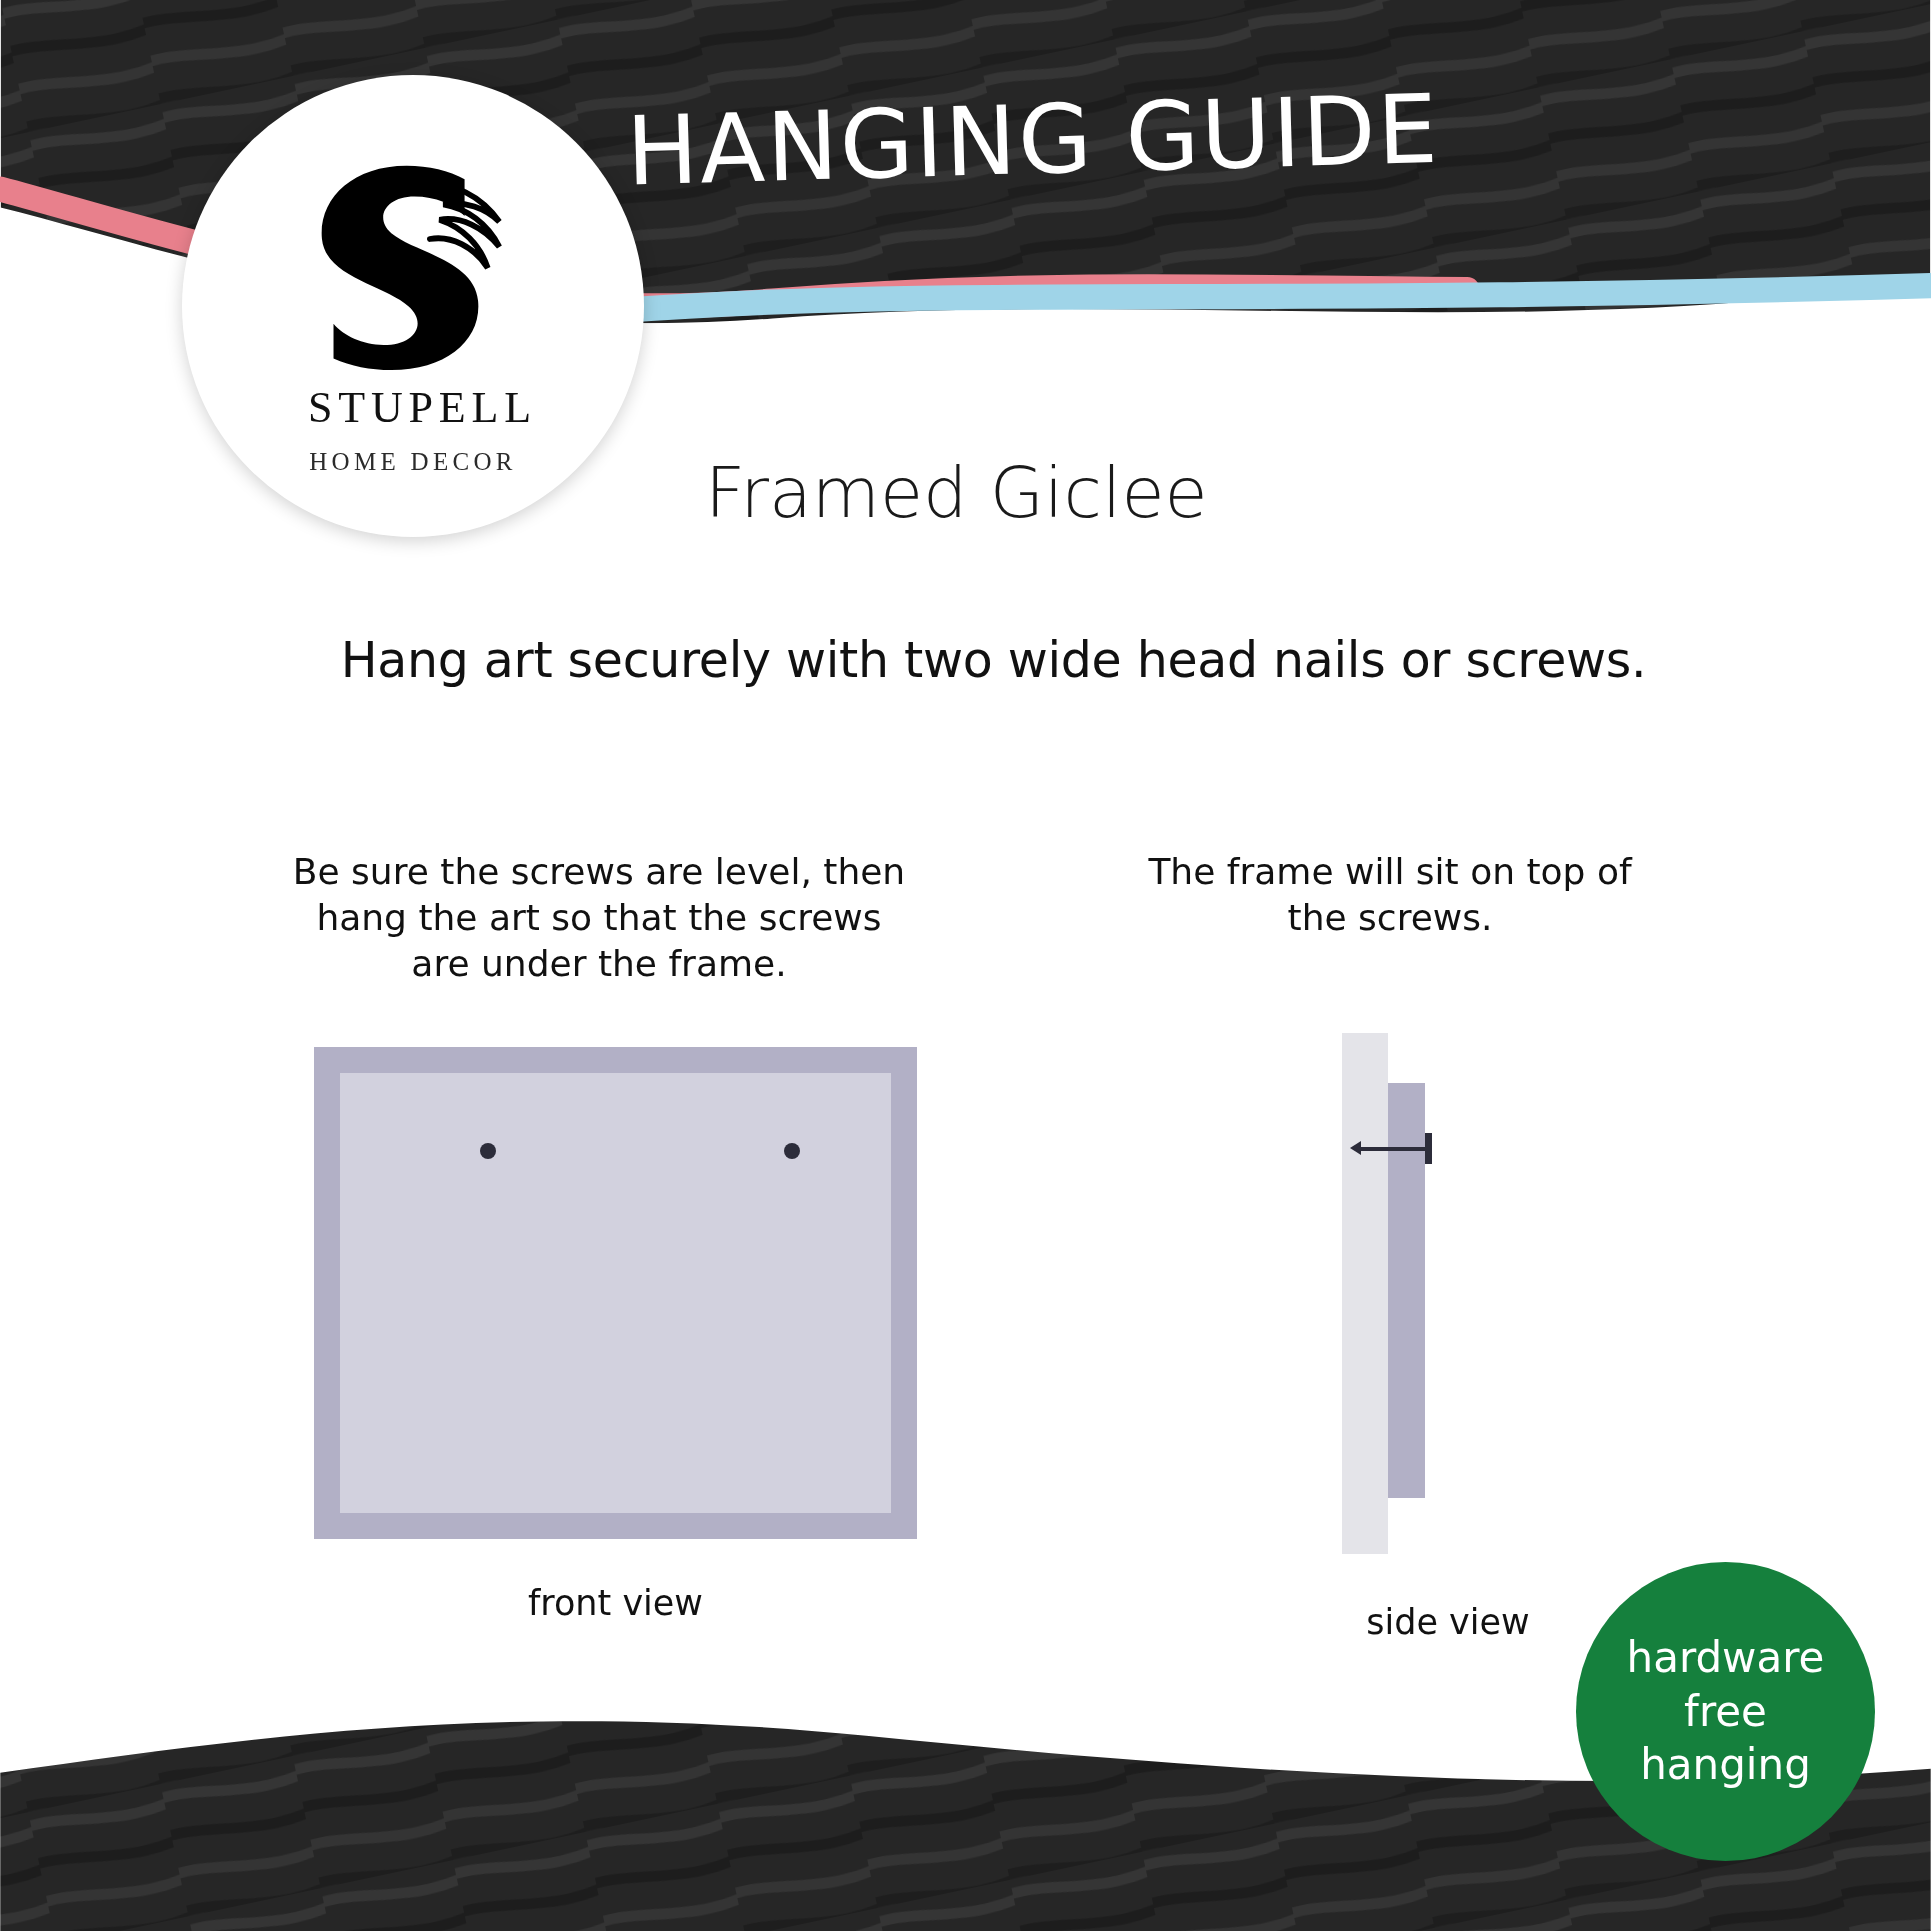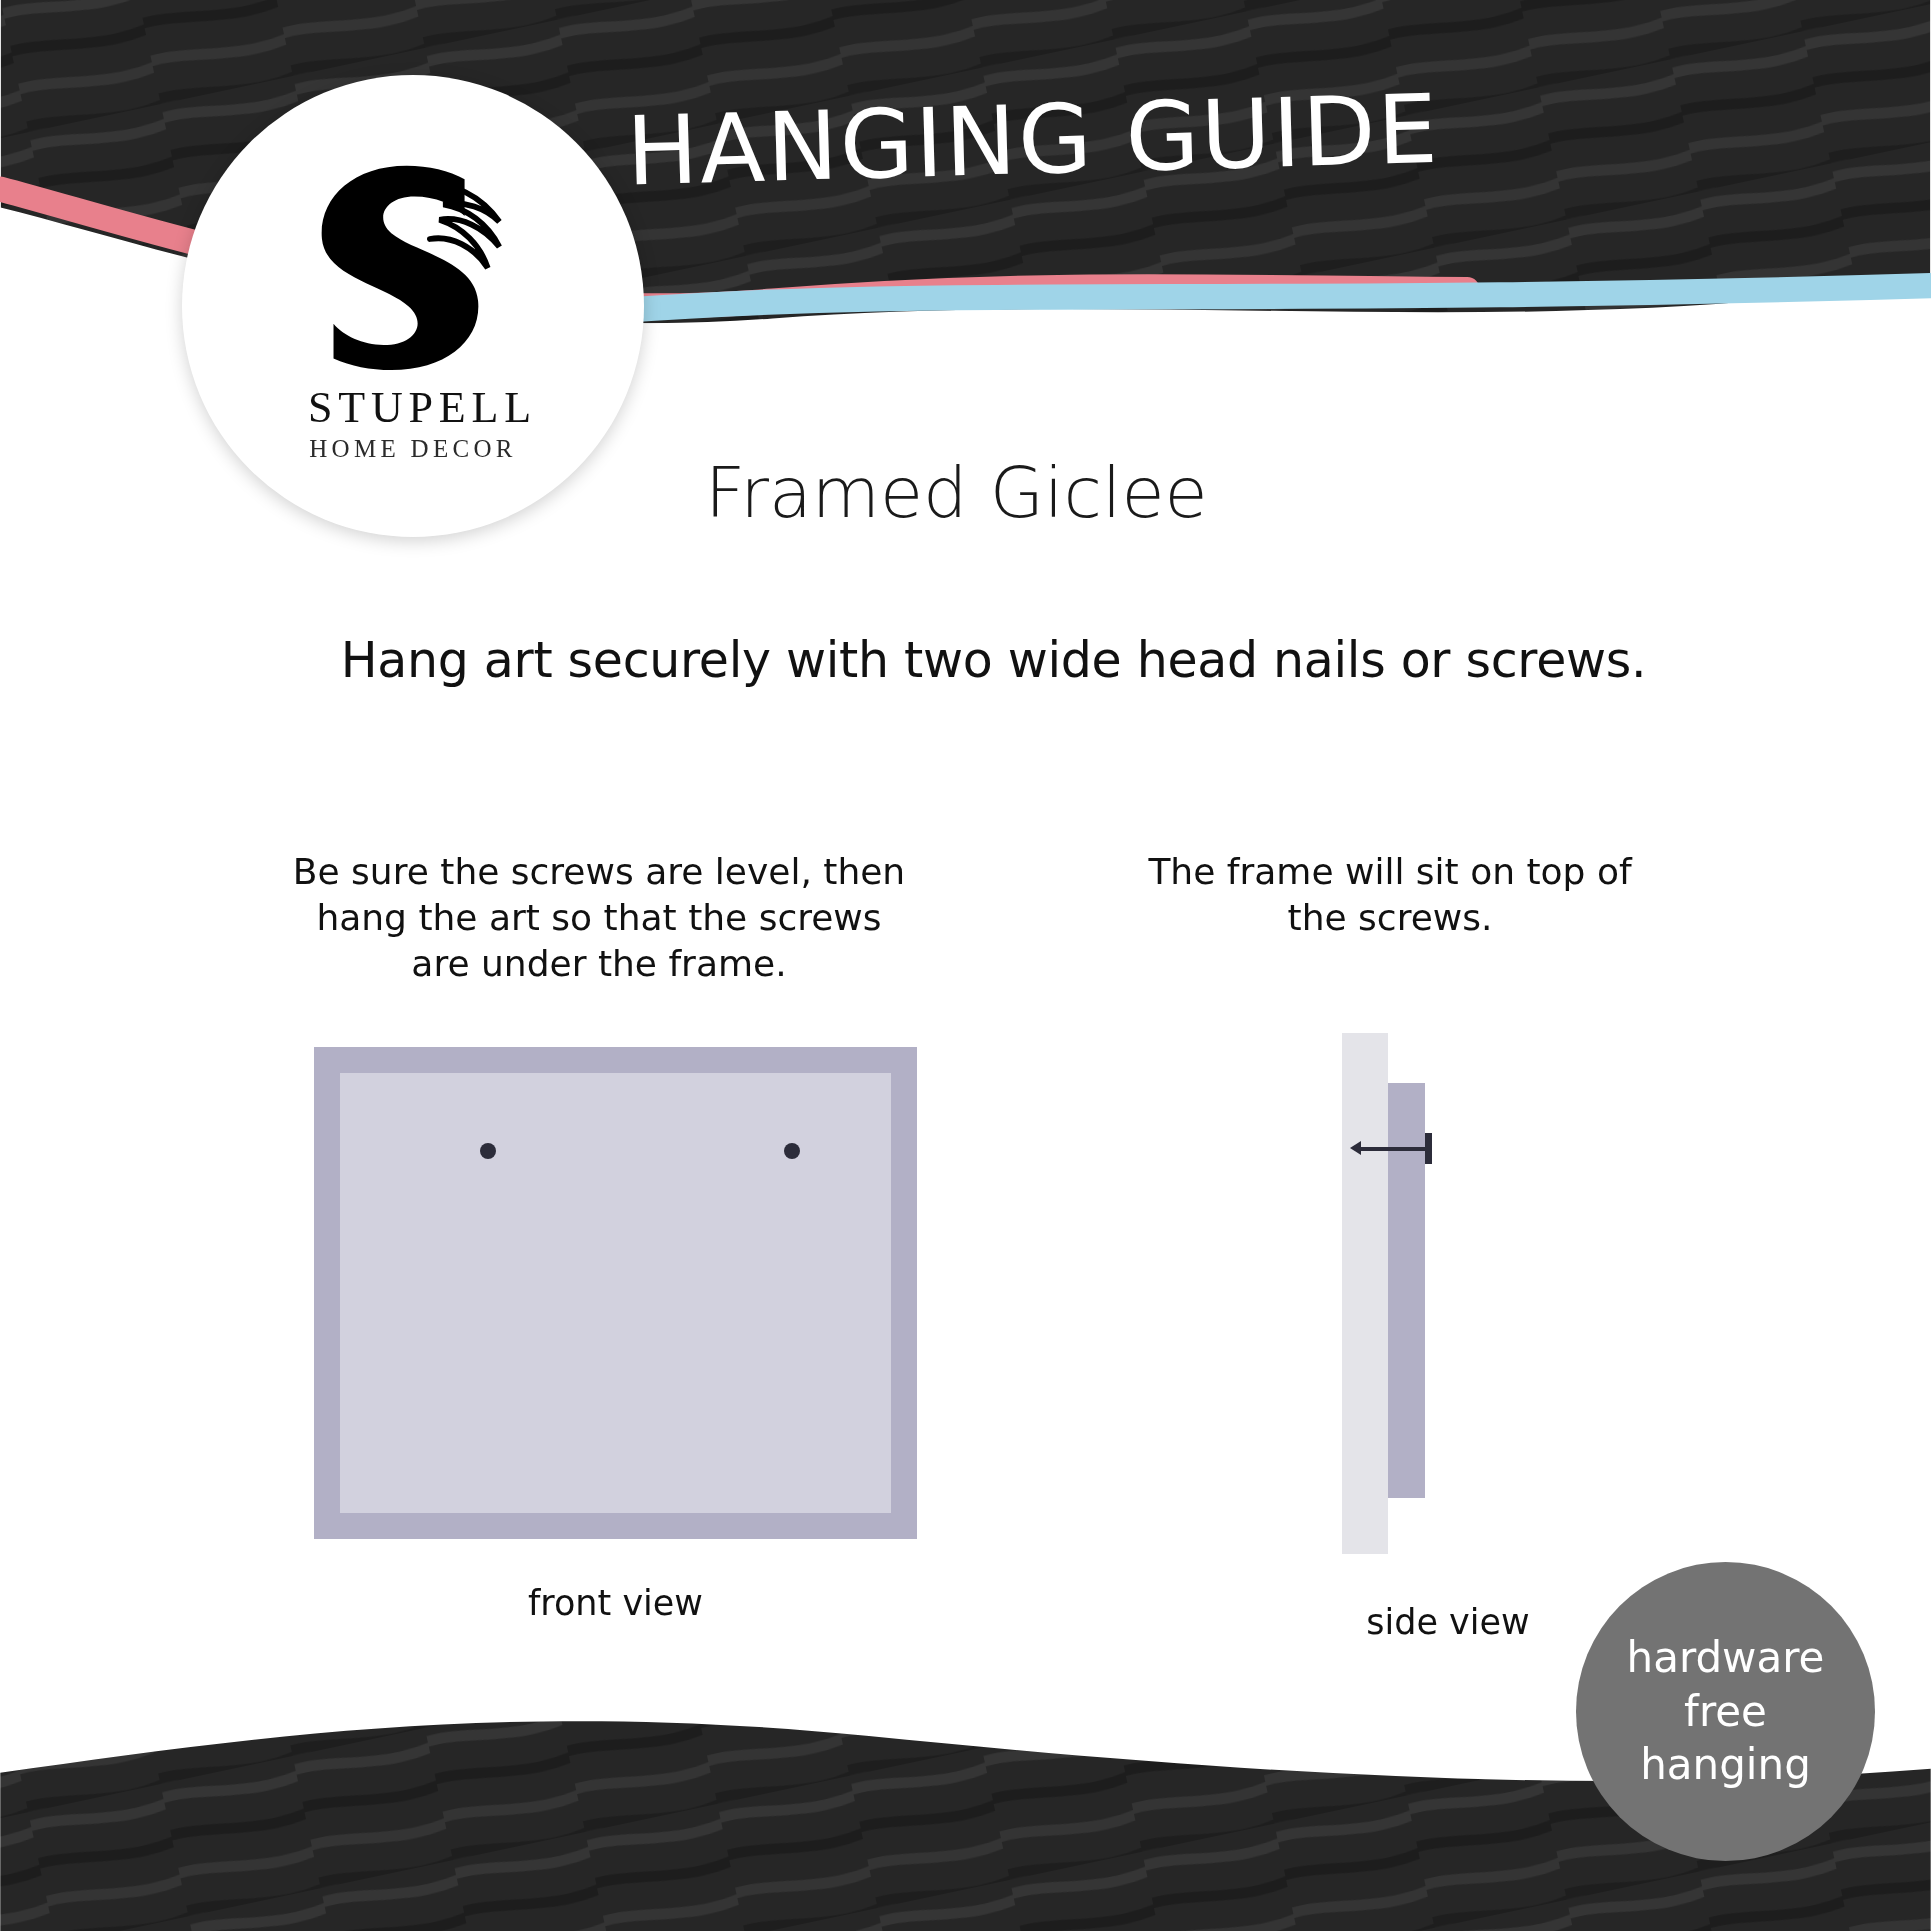--- a/index.html
+++ b/index.html
@@ -67,21 +67,21 @@
     letter-spacing: 5.8px;
     color: #111111;
     margin-top: 9.7px;
     font-family: "Liberation Serif", serif;
     margin-left: 19px;
   }
   .logo-sub {
     font-size: 25px;
     letter-spacing: 4.3px;
     color: #2b2b2b;
-    margin-top: 2px;
+    margin-top: 15px;
     font-family: "Liberation Serif", serif;
   }
 
   
   .guide-title {
     position: absolute;
     left: 0;
     top: 87px;
     width: 1931px;
     text-align: center;
@@ -255,21 +255,21 @@
   }
 
   
   .badge {
     position: absolute;
     right: 56px;
     bottom: 70px;
     width: 299px;
     height: 299px;
     border-radius: 50%;
-    background: #737373;
+    background: #15803d;
     display: flex;
     flex-direction: column;
     align-items: center;
     justify-content: center;
     z-index: 30;
     color: #ffffff;
     font-size: 42px;
     line-height: 1.28;
     text-align: center;
     font-family: "DejaVu Sans", sans-serif;

